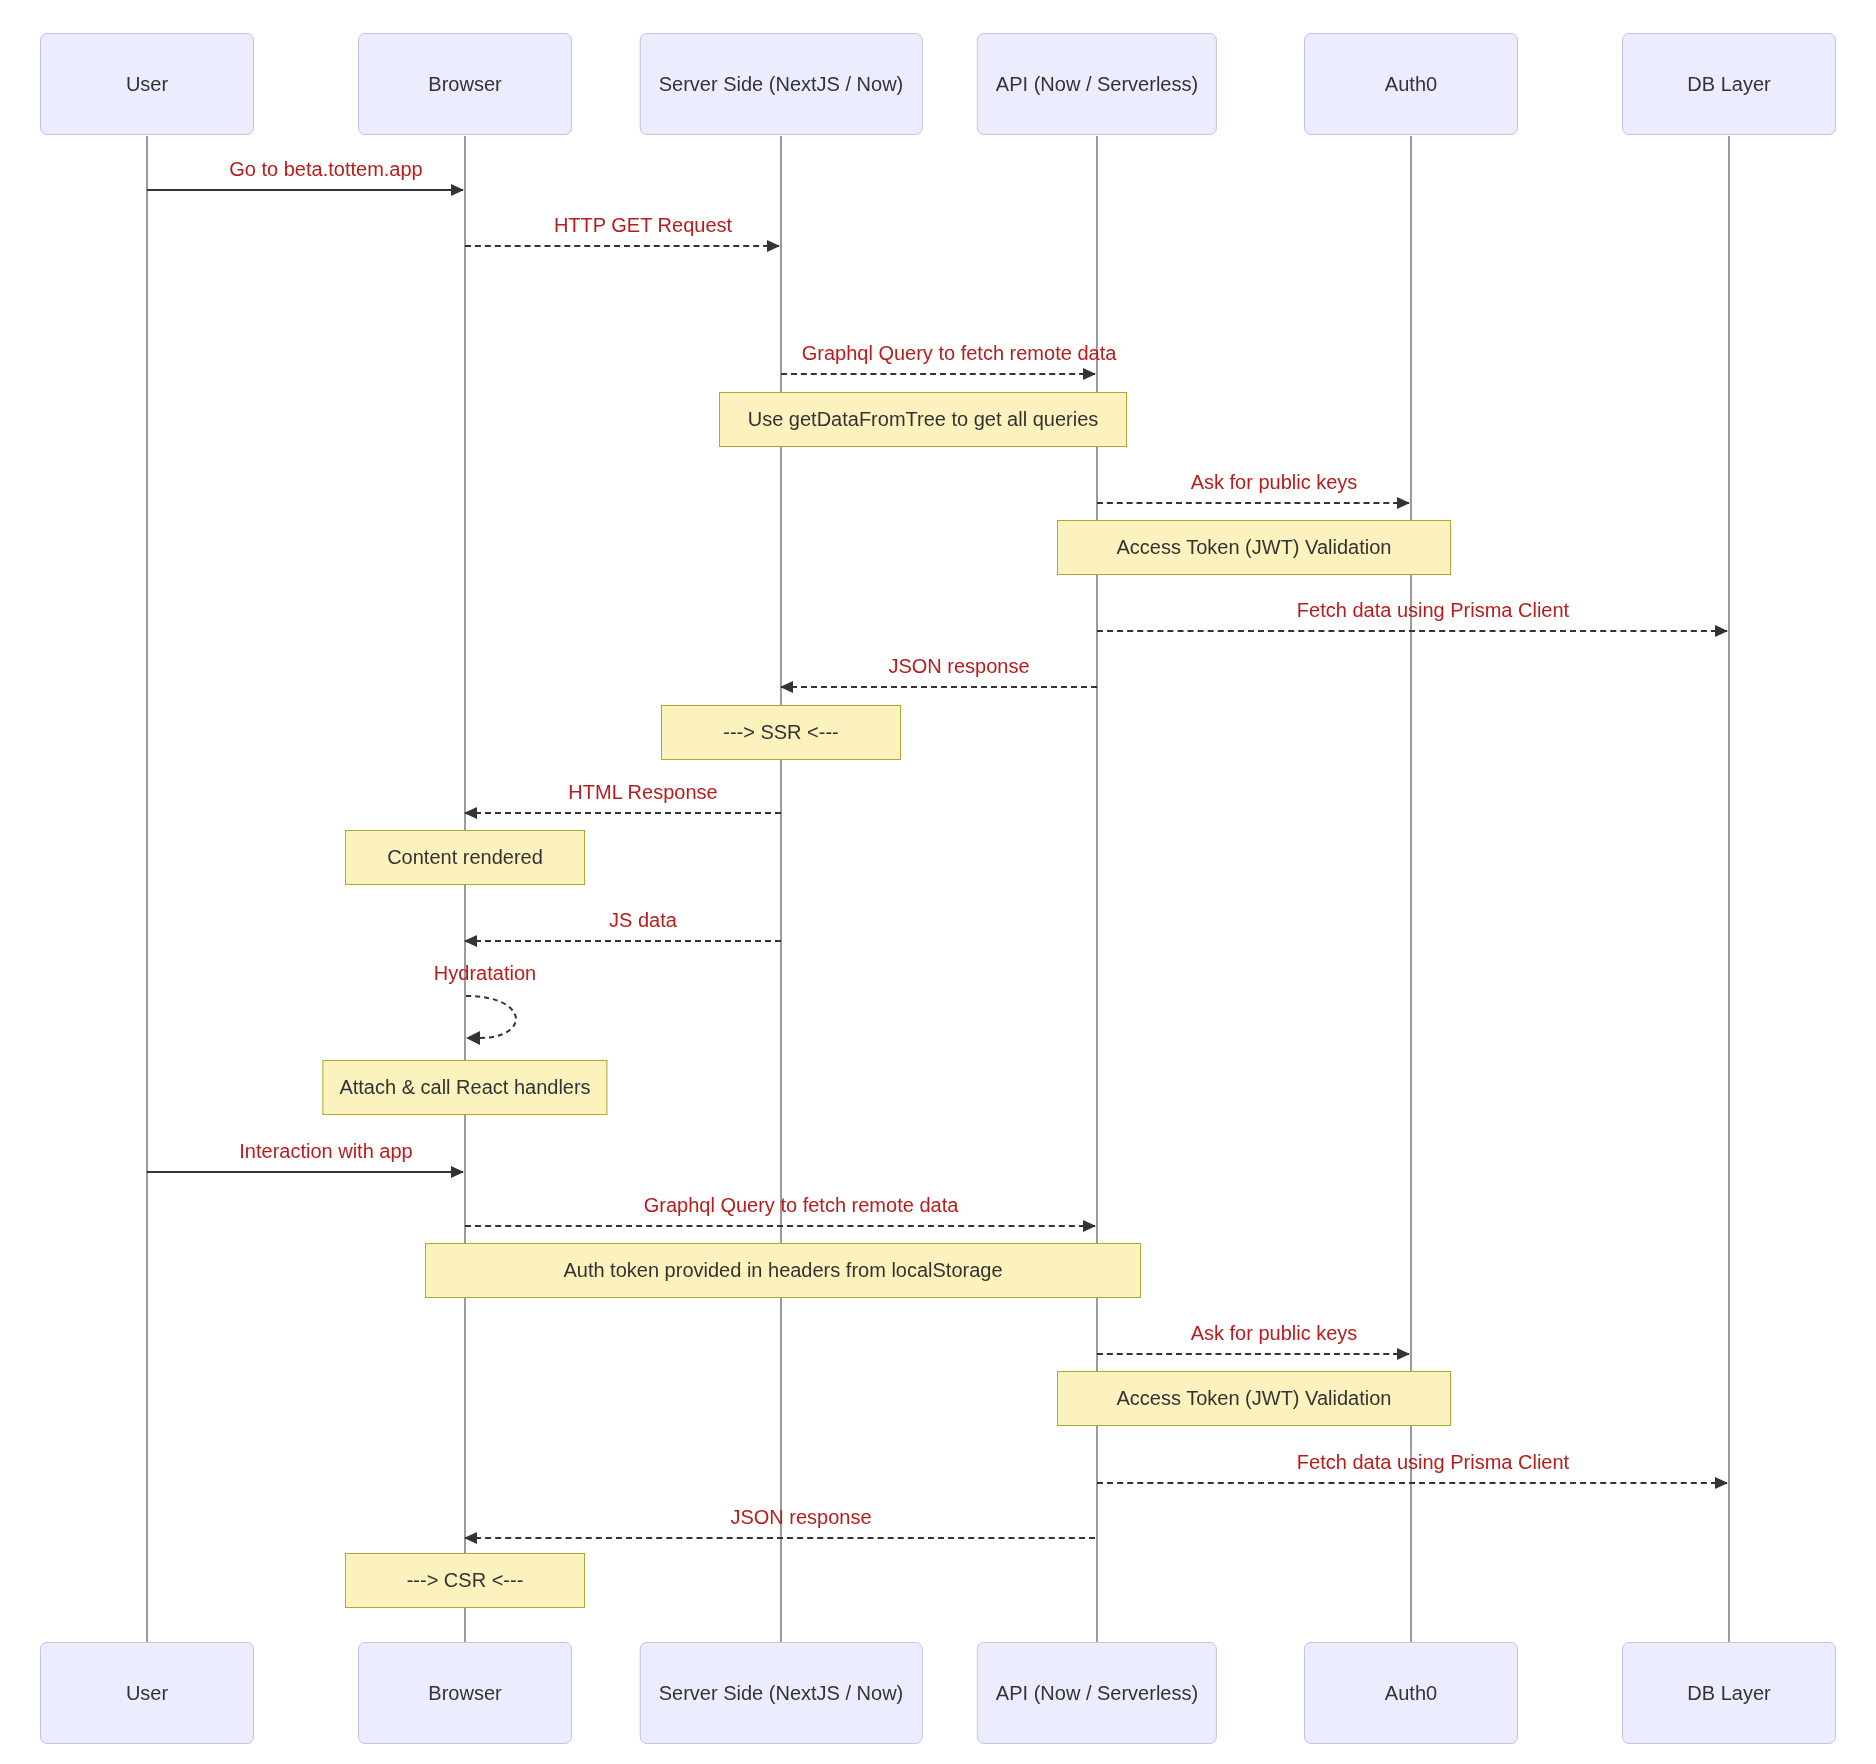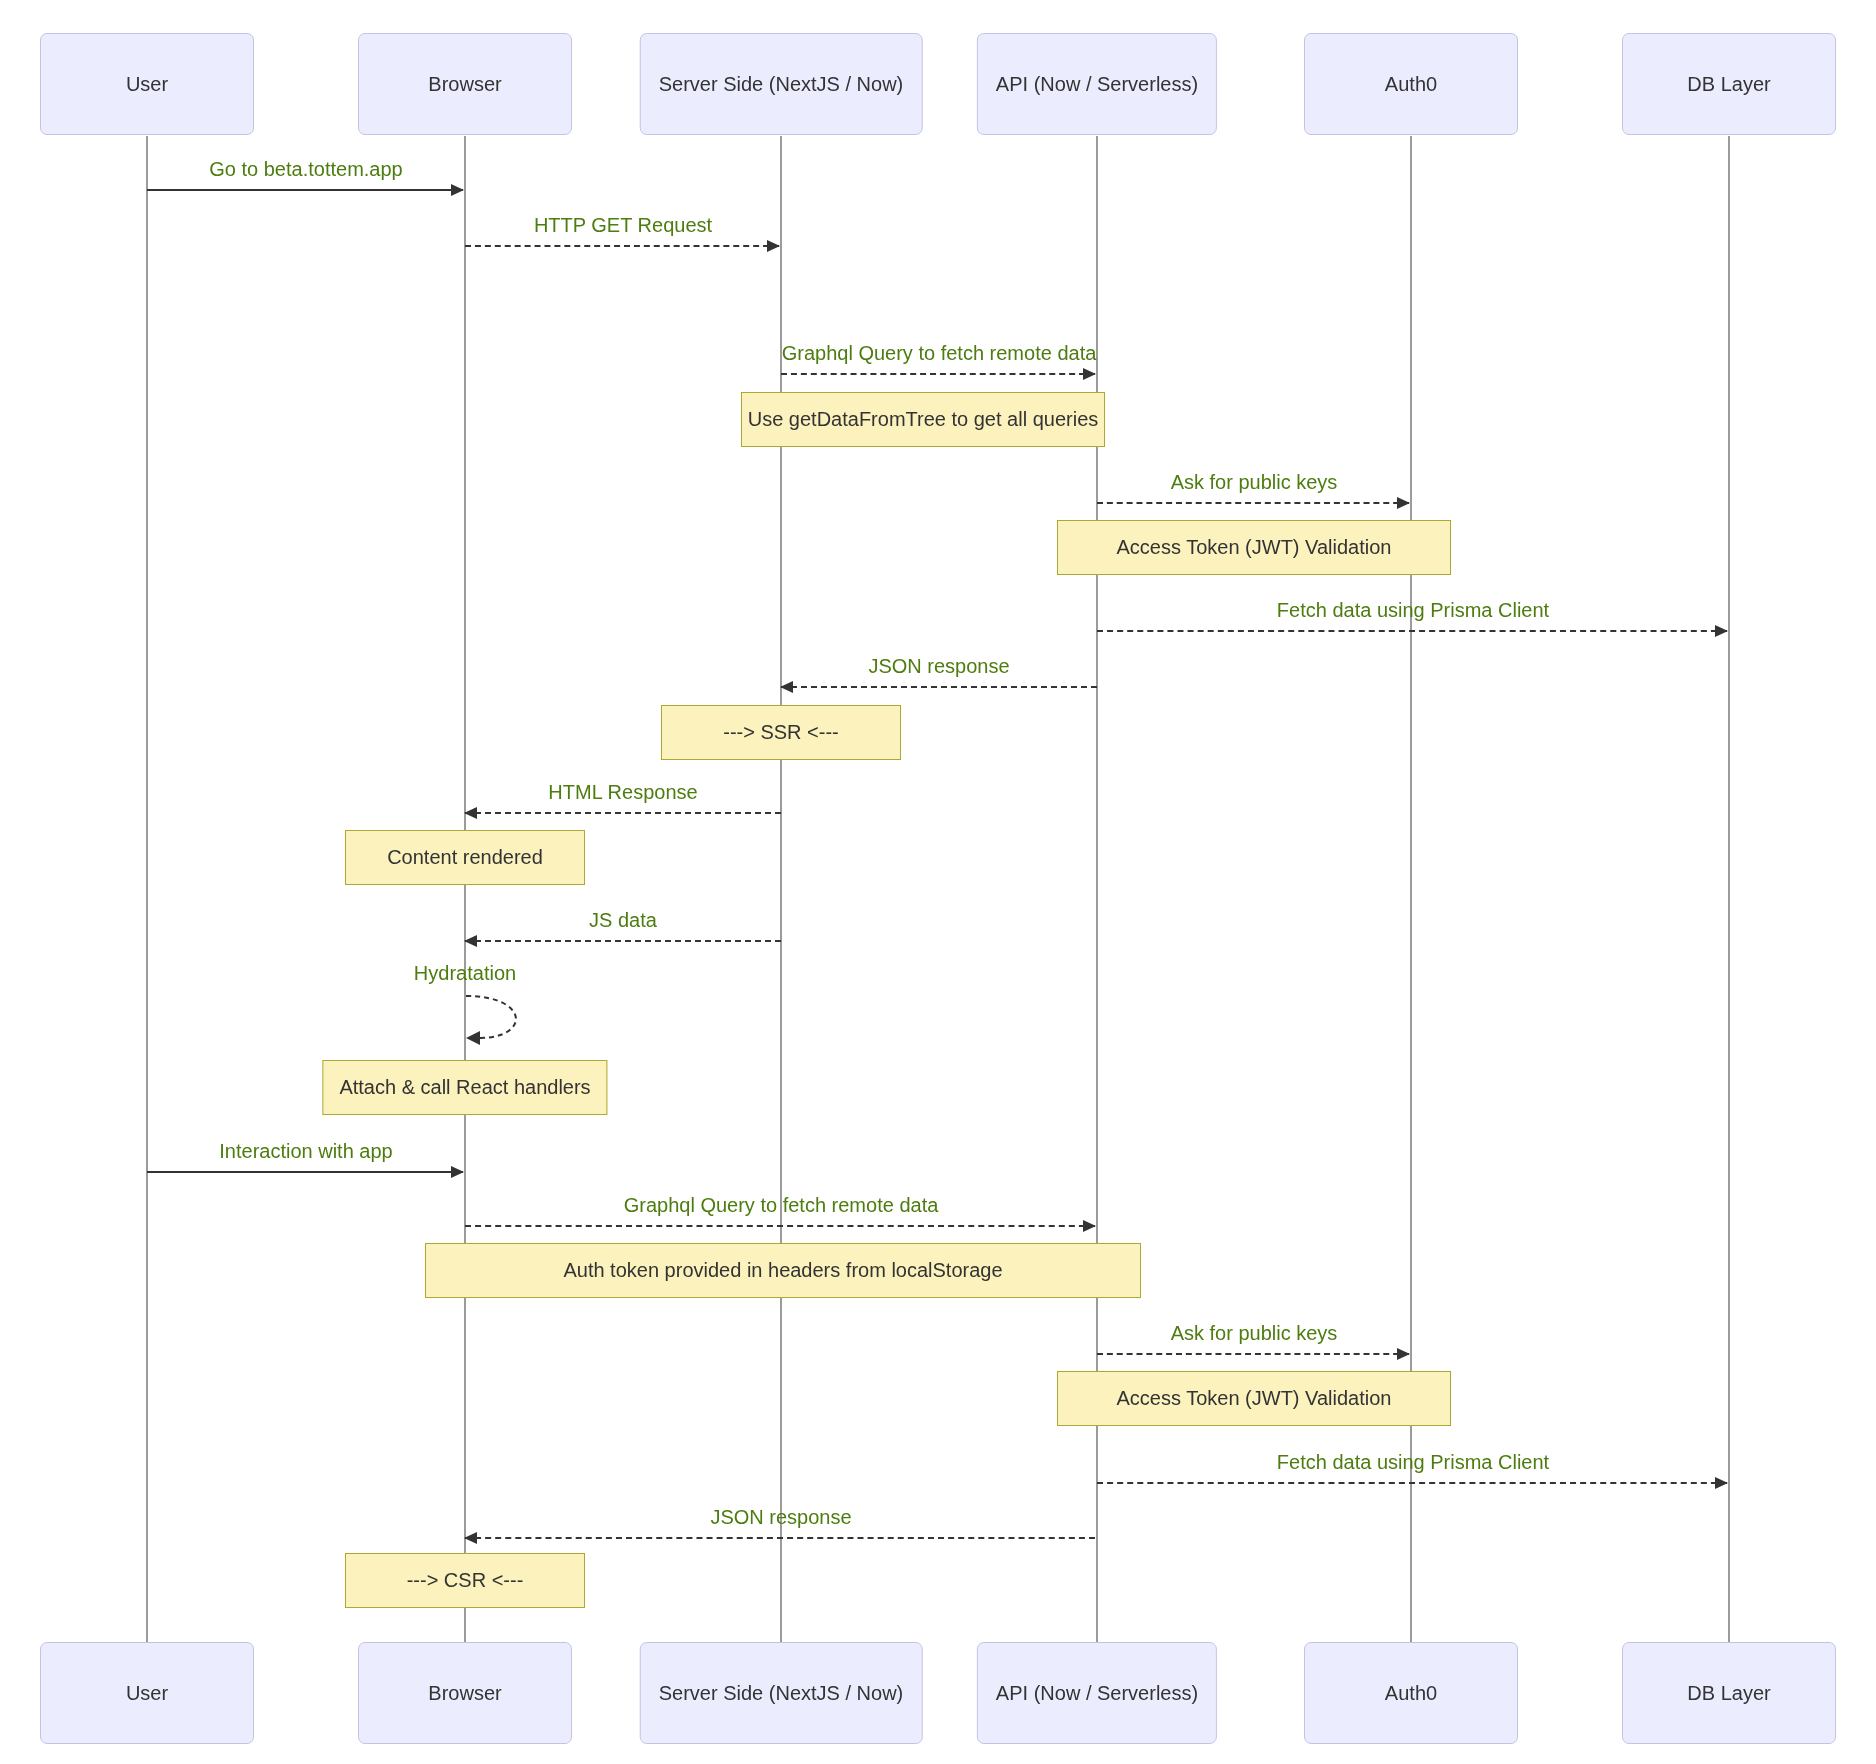--- a/index.html
+++ b/index.html
@@ -19,21 +19,21 @@
     position:absolute;height:102px;min-width:214px;padding:0 18px;
     background:#ECECFF;border:1.5px solid #c3c3e6;border-radius:7px;
     display:flex;align-items:center;justify-content:center;
     font-size:20px;white-space:nowrap;box-sizing:border-box;
     transform:translateX(-50%);
   }
   .actor.top{top:33px;}
   .actor.bottom{top:1642px;}
   .msg-label{
     position:absolute;transform:translateX(-50%);
-    font-size:20px;line-height:26px;white-space:nowrap;color:#4d7c0f;
+    font-size:20px;line-height:26px;white-space:nowrap;color:#b91c1c;margin-left:20px;
   }
   .arrow{position:absolute;height:0;border-top:2px solid #333;}
   .arrow.dashed{border-top-style:dashed;}
   .head{position:absolute;top:-7px;width:0;height:0;
     border-top:6px solid transparent;border-bottom:6px solid transparent;}
   .head.right{right:-1px;border-left:13px solid #333;}
   .head.left{left:-1px;border-right:13px solid #333;}
   .note{
     position:absolute;height:55px;
     background:#FBF2BE;border:1.5px solid #AAAA33;
@@ -78,21 +78,21 @@
   <div class="arrow dashed" style="left:465px;top:245px;width:314px">
       <i class="head right"></i>
     </div>
 
 
   <div class="msg-label" style="left:939px;top:340px">Graphql Query to fetch remote data</div>
   <div class="arrow dashed" style="left:781px;top:373px;width:314px">
       <i class="head right"></i>
     </div>
 
-  <div class="note" style="left:741px;top:392px;width:364px">Use getDataFromTree to get all queries</div>
+  <div class="note" style="left:719px;top:392px;width:408px">Use getDataFromTree to get all queries</div>
 
   <div class="msg-label" style="left:1254px;top:469px">Ask for public keys</div>
   <div class="arrow dashed" style="left:1097px;top:502px;width:312px">
       <i class="head right"></i>
     </div>
 
   <div class="note" style="left:1057px;top:520px;width:394px">Access Token (JWT) Validation</div>
 
   <div class="msg-label" style="left:1413px;top:597px">Fetch data using Prisma Client</div>
   <div class="arrow dashed" style="left:1097px;top:630px;width:630px">

